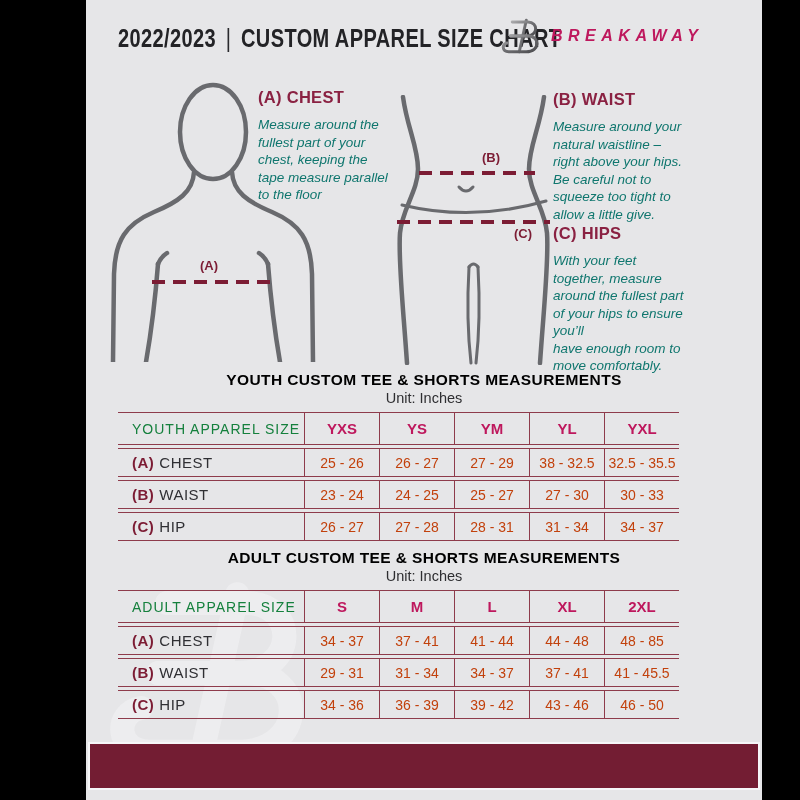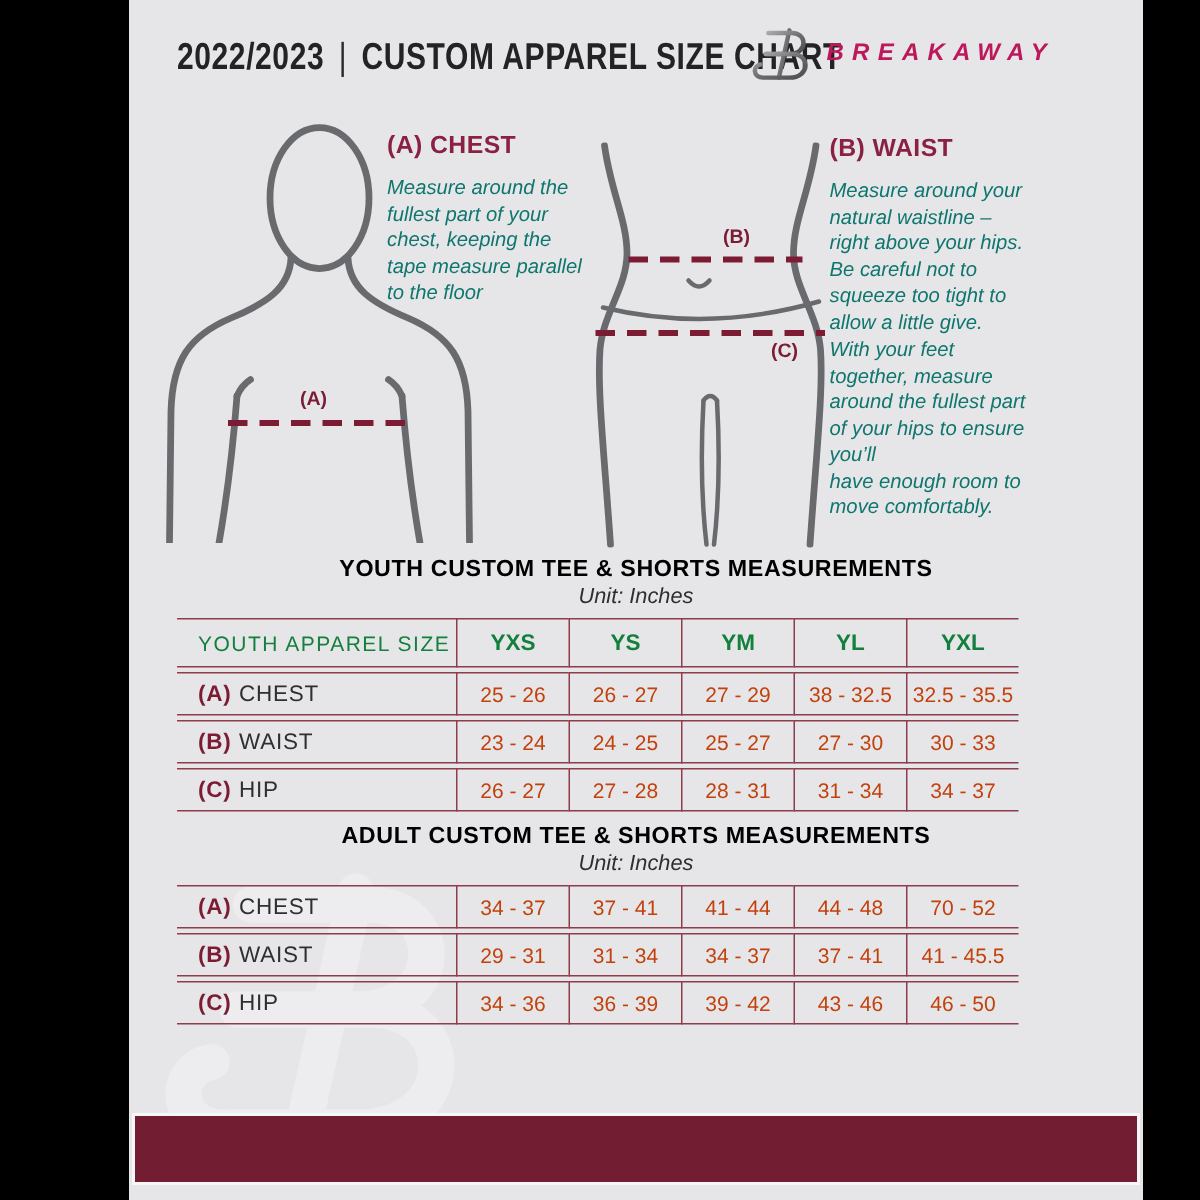--- a/index.html
+++ b/index.html
@@ -20,29 +20,29 @@
   .instr-a{left:172px;top:88px;}
   .instr-b{left:467px;top:90px;}
   .instr-c{left:467px;top:224px;}
 
   .marker{position:absolute;font-size:13px;font-weight:bold;color:#7c1c34;}
 
   
   .sec-title{position:absolute;left:0;width:100%;text-align:center;font-size:15.5px;
     font-weight:bold;letter-spacing:.4px;color:#000000;}
   .sec-unit{position:absolute;left:0;width:100%;text-align:center;font-size:14.5px;
-    font-style:italic;color:#2e2e31;}
+    color:#2e2e31;}
 
   
   table.size{position:absolute;left:32px;width:561px;border-collapse:separate;border-spacing:0 3px;table-layout:fixed;}
   table.size col.c-label{width:186px;}
   table.size th,table.size td{border-top:1.5px solid #8e3b4b;border-bottom:1.5px solid #8e3b4b;
     background:transparent;padding:0;}
   table.size th:not(:first-child),table.size td:not(:first-child){border-left:1.5px solid #8e3b4b;}
-  table.size th{height:31px;font-size:15px;font-weight:bold;color:#15803d;text-align:center;}
+  table.size th{height:31px;font-size:15px;font-weight:bold;color:#be185d;text-align:center;}
   table.size th.lbl{font-weight:normal;font-size:14px;color:#15803d;letter-spacing:1px;text-align:left;padding-left:14px;}
   table.size td{height:27px;font-size:14px;color:#c2410c;text-align:center;}
   table.size td.lbl{text-align:left;padding-left:14px;font-size:15px;letter-spacing:.5px;color:#2f2f33;}
   table.size td.lbl b{color:#7c1c34;margin-right:5px;}
   .yt{top:409px;} .at{top:587px;}
   .t-youth-title{top:371px;} .t-youth-unit{top:390px;}
   .t-adult-title{top:549px;} .t-adult-unit{top:568px;}
 
   
   .footer-bar{position:absolute;left:2px;right:2px;top:742px;height:44px;
@@ -134,20 +134,21 @@
   <div class="instr instr-b">
     <h3>(B) WAIST</h3>
     <p>Measure around your
 natural waistline –
 right above your hips.
 Be careful not to
 squeeze too tight to
 allow a little give.</p>
   </div>
   <div class="instr instr-c">
+    <h3>(C) HIPS</h3>
     <p>With your feet
 together, measure
 around the fullest part
 of your hips to ensure
 you’ll
 have enough room to
 move comfortably.</p>
   </div>
 
   <div class="sec-title t-youth-title">YOUTH CUSTOM TEE &amp; SHORTS MEASUREMENTS</div>
@@ -202,27 +203,35 @@
   <table class="size at">
     <colgroup>
         <col class="c-label">
         <col>
         <col>
         <col>
         <col>
         <col>
       </colgroup>
     <tbody>
+        <tr>
+      <th class="lbl">ADULT APPAREL SIZE</th>
+      <th>S</th>
+      <th>M</th>
+      <th>L</th>
+      <th>XL</th>
+      <th>2XL</th>
+    </tr>
     <tr>
       <td class="lbl"><b>(A)</b><span>CHEST</span></td>
       <td>34 - 37</td>
       <td>37 - 41</td>
       <td>41 - 44</td>
       <td>44 - 48</td>
-      <td>70 - 52</td>
+      <td>48 - 85</td>
     </tr>
     <tr>
       <td class="lbl"><b>(B)</b><span>WAIST</span></td>
       <td>29 - 31</td>
       <td>31 - 34</td>
       <td>34 - 37</td>
       <td>37 - 41</td>
       <td>41 - 45.5</td>
     </tr>
     <tr>

